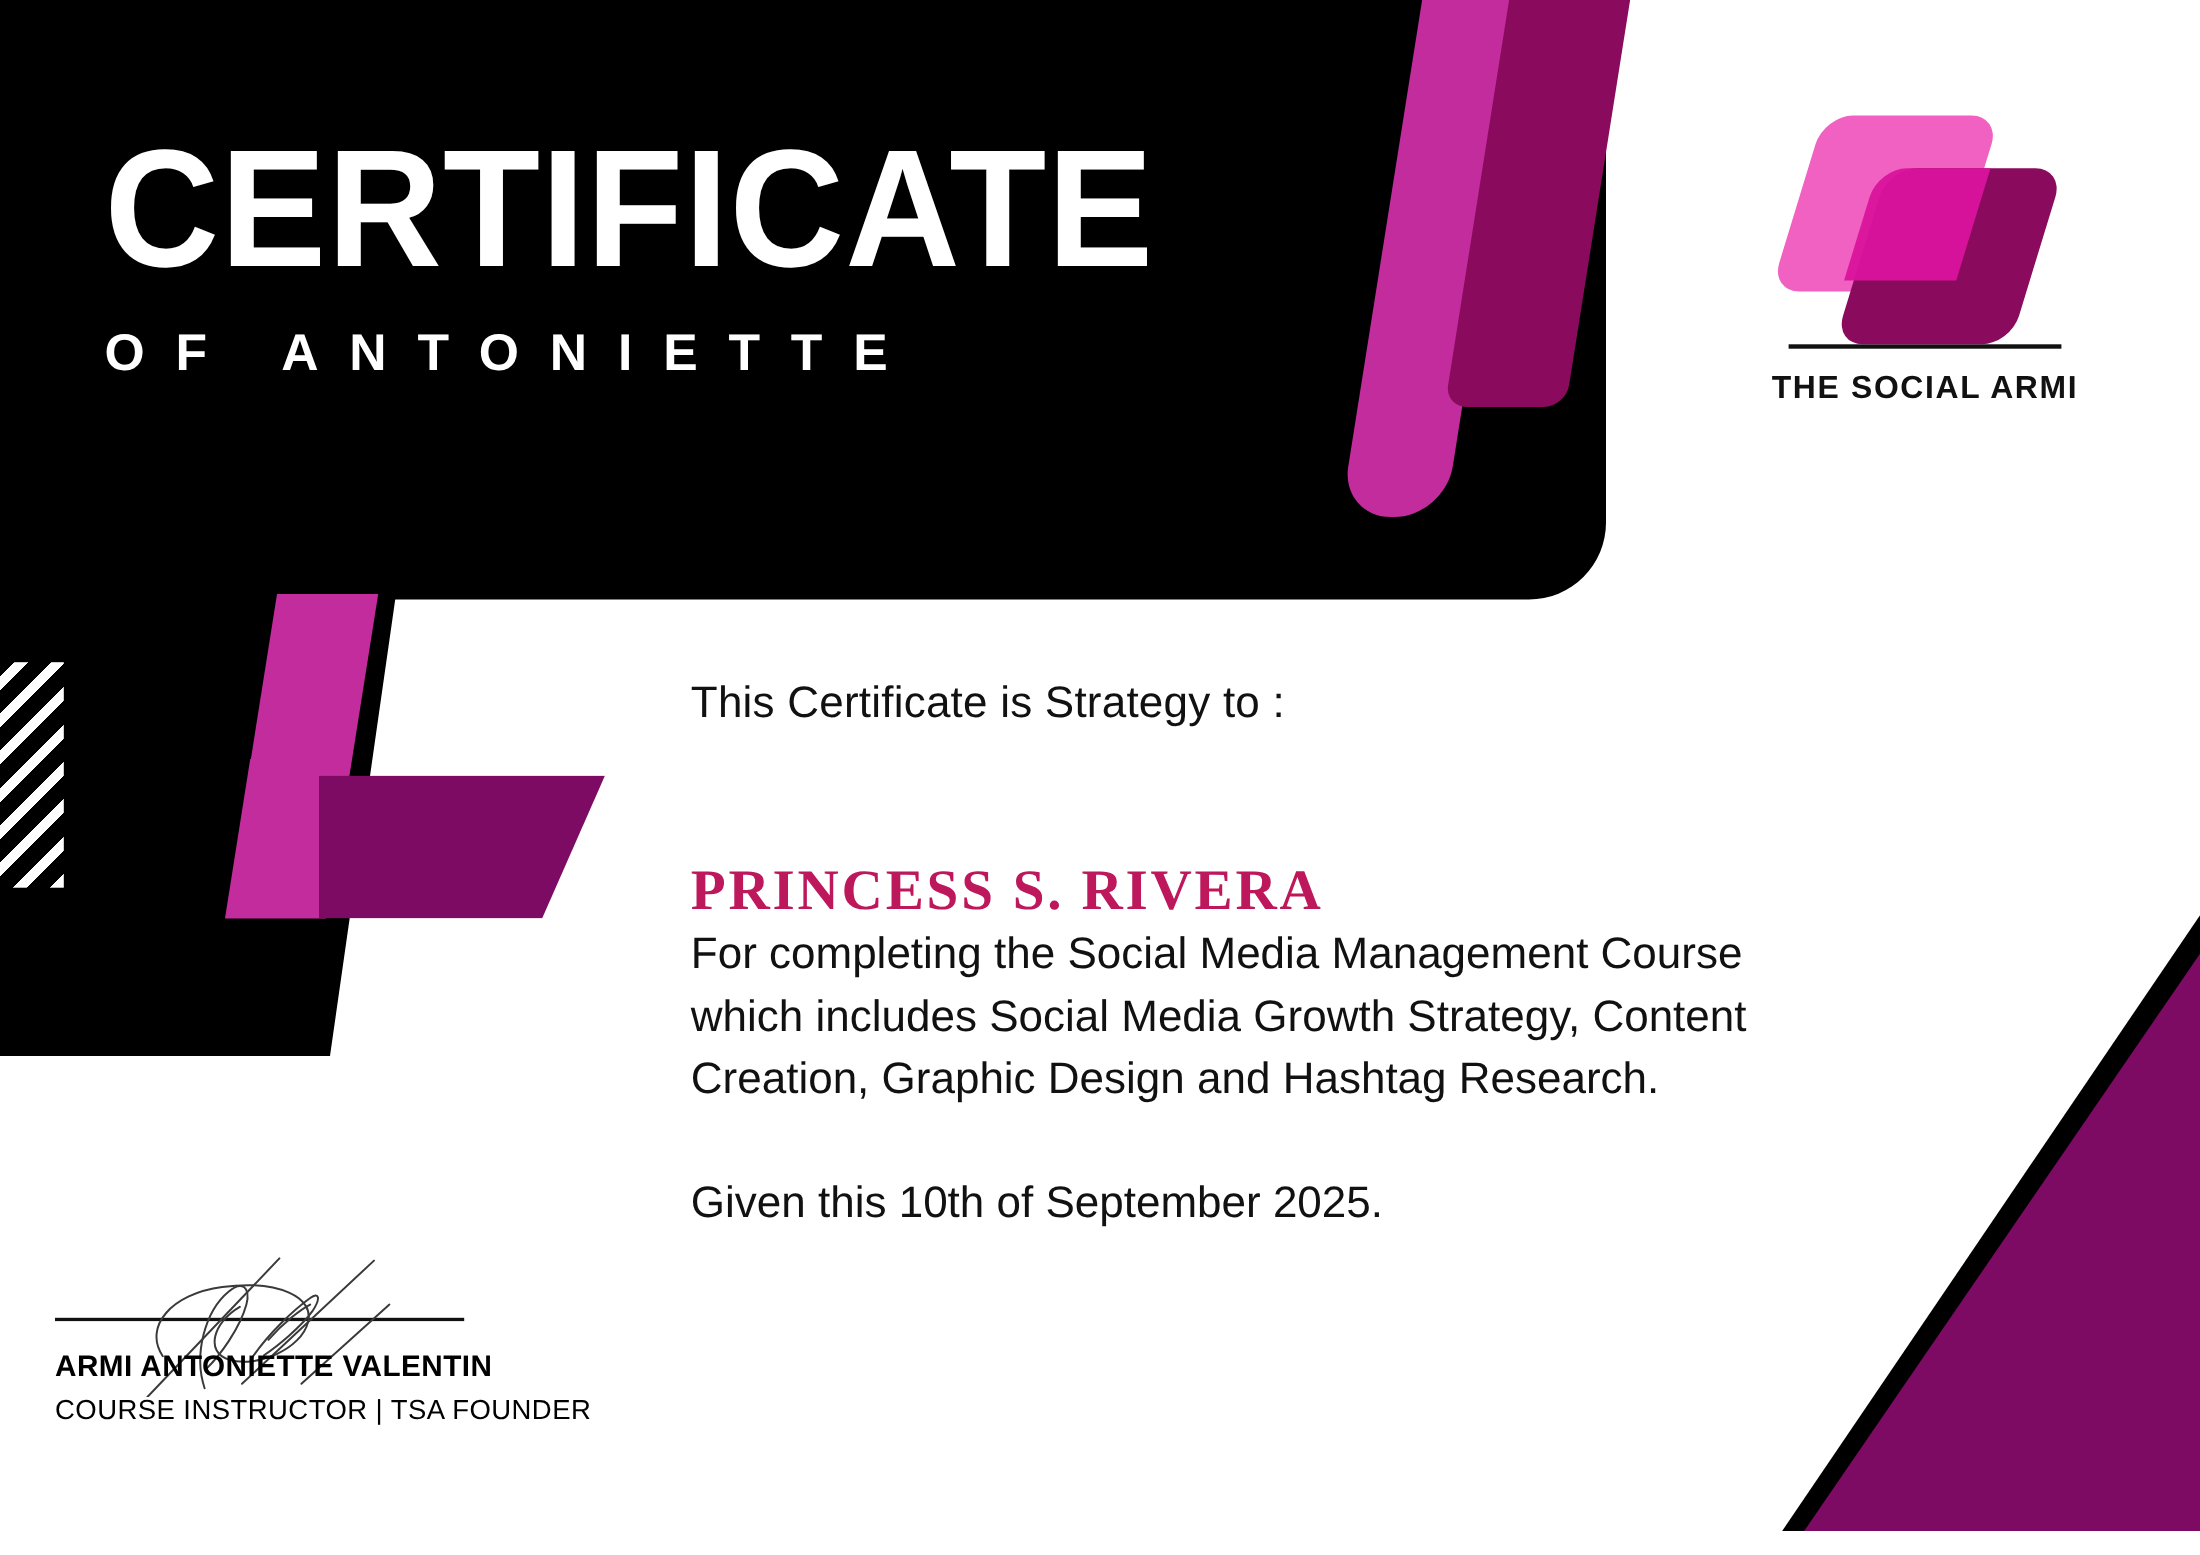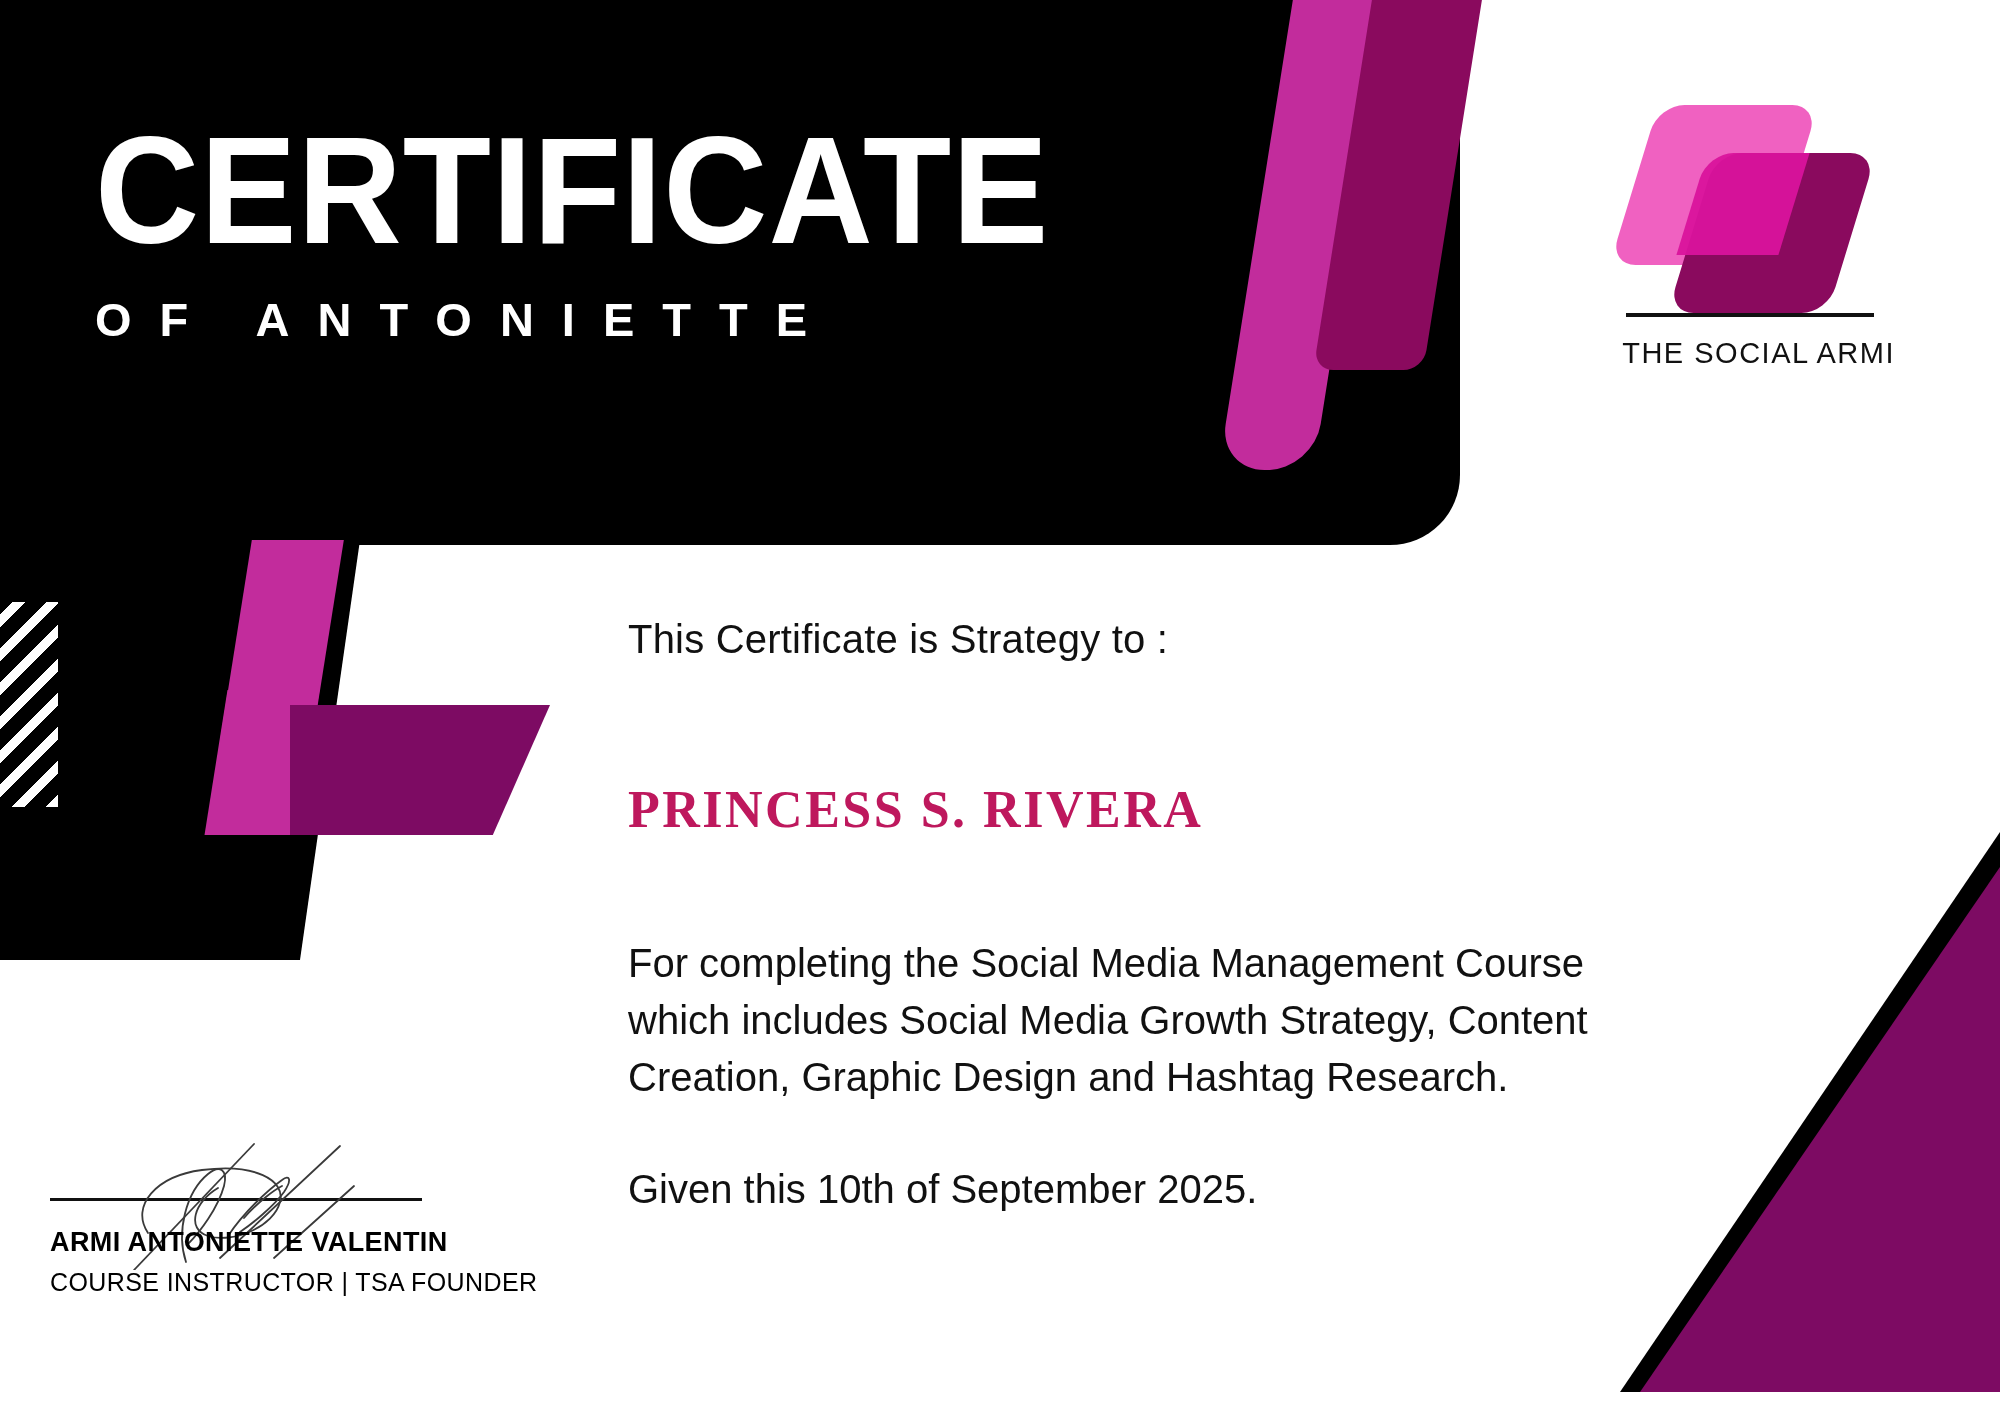--- a/index.html
+++ b/index.html
@@ -153,24 +153,24 @@
     background:#D9139C;
     transform:skewX(-17deg);
     opacity:0.95;
   }
   .logo-rule{
     width:248px; height:4px;
     background:#111111;
     margin:8px auto 0;
   }
   .logo-text{
-    text-align:right;
+    text-align:center;
     color:#111111;
     font-size:29px;
-    font-weight:normal;
+    font-weight:bold;
     letter-spacing:1.5px;
     margin-top:20px;
     white-space:nowrap;
   }
 
   
   .body-block{
     position:absolute;
     left:628px; top:617px;
     width:1080px;
@@ -187,21 +187,20 @@
     font-weight:bold;
     font-size:52px;
     letter-spacing:2.5px;
     margin-top:118px;
   }
   .description{
     color:#111111;
     font-size:40px;
     font-weight:400;
     line-height:1.42;
-    margin-top:96px;
     max-width:1030px;
   }
   .given-date{
     color:#111111;
     font-size:40px;
     font-weight:400;
     margin-top:62px;
   }
 
   

